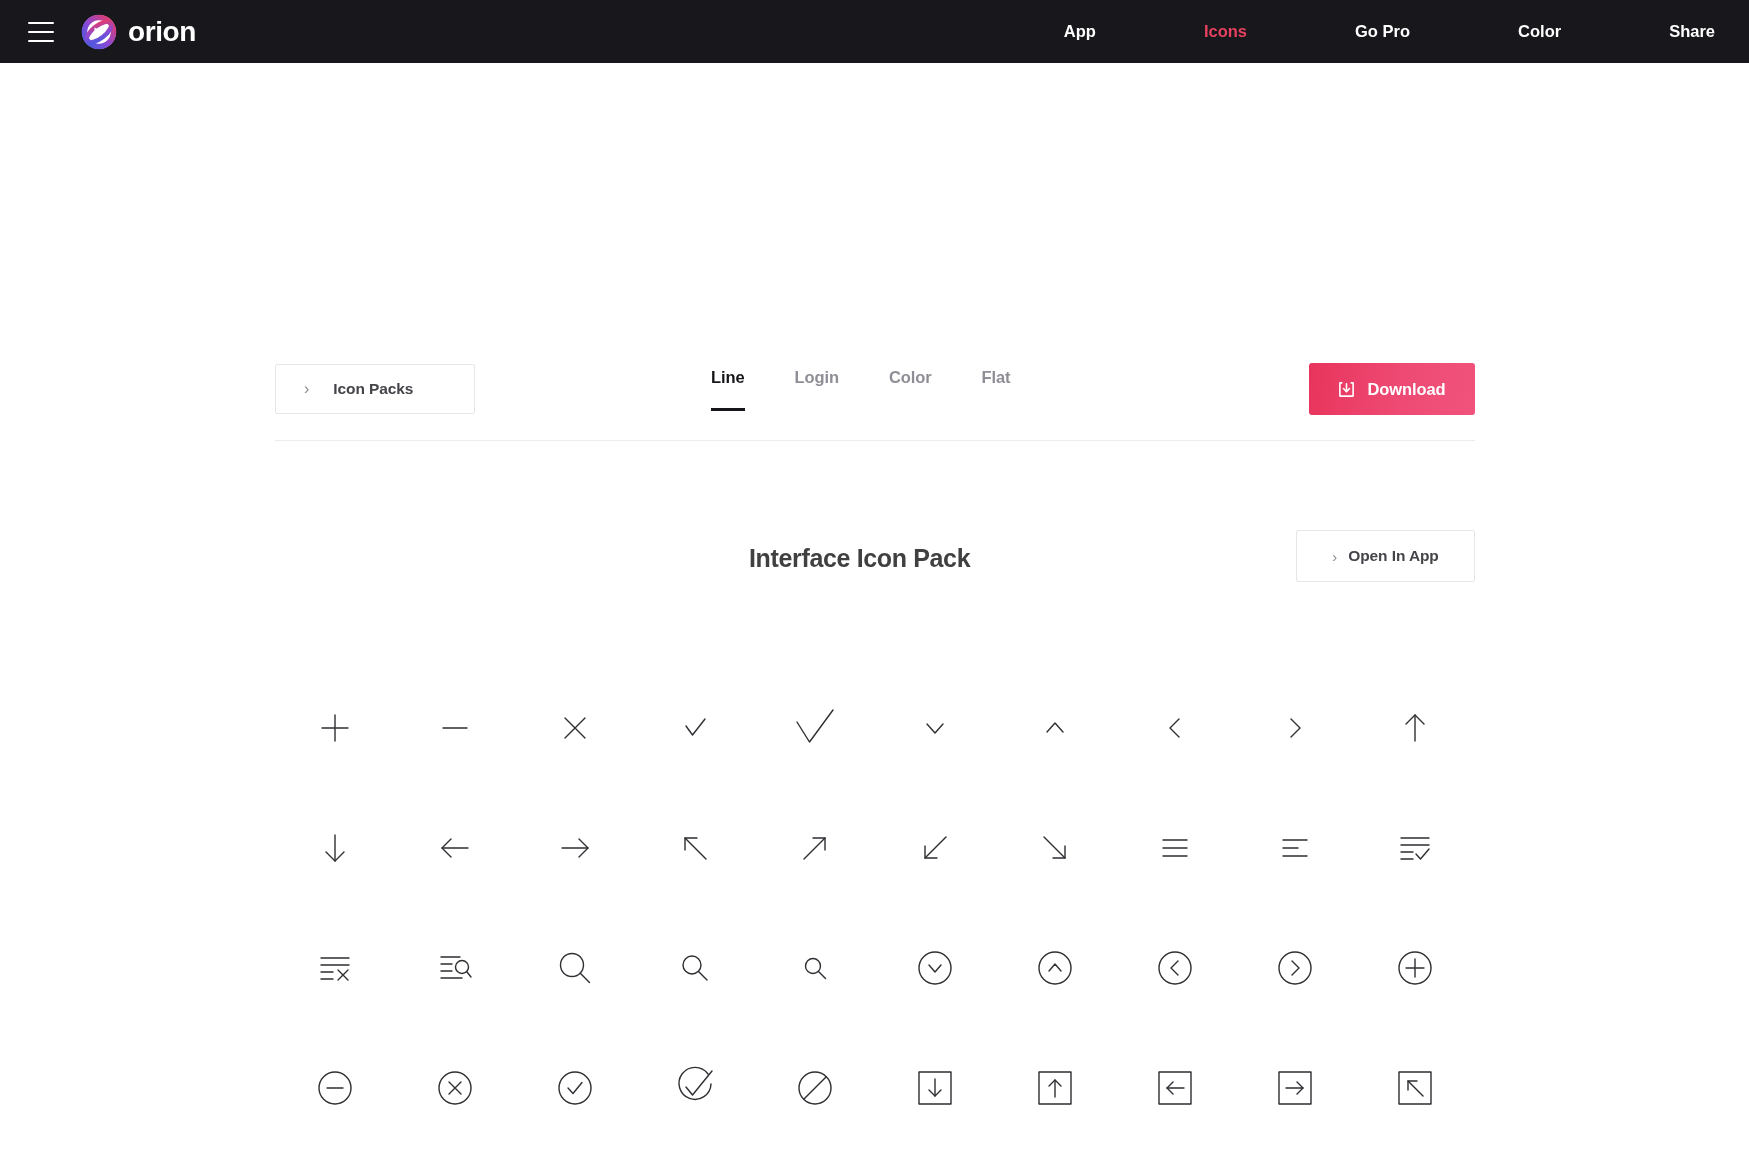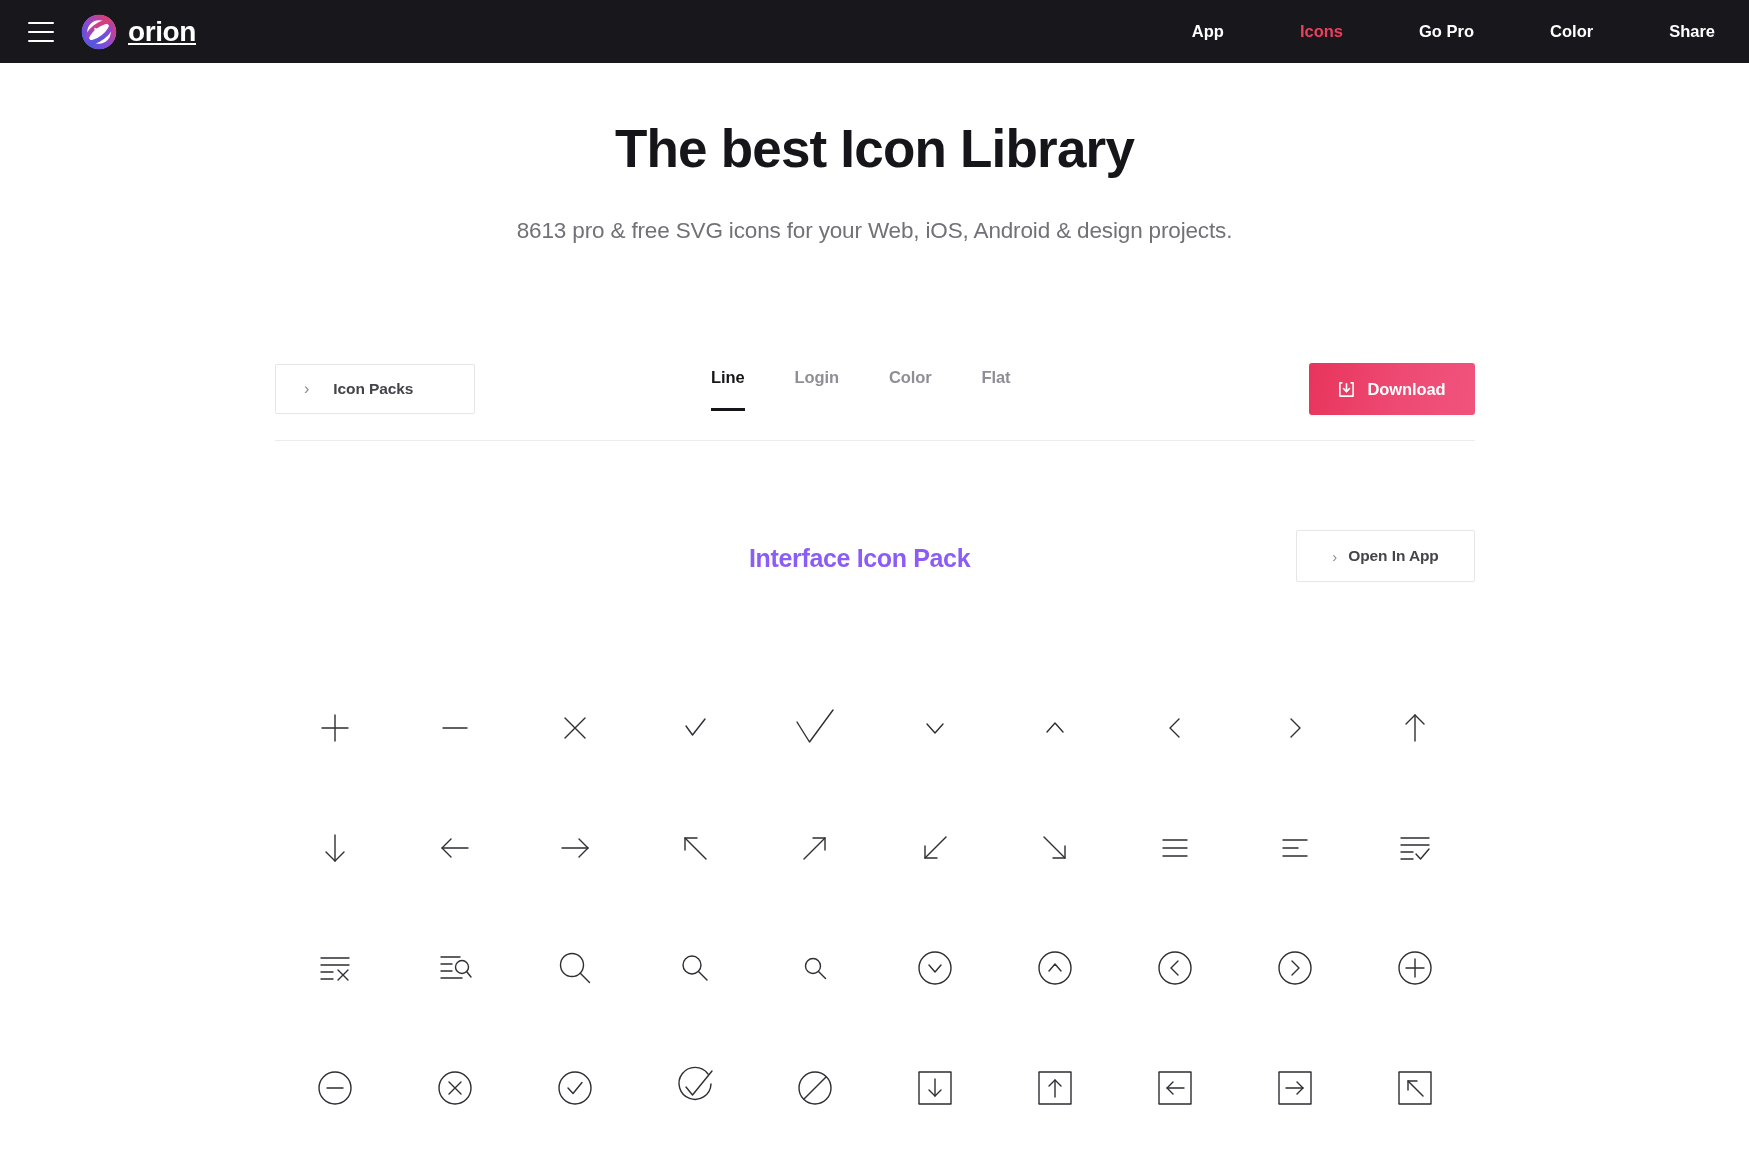--- a/index.html
+++ b/index.html
@@ -60,28 +60,28 @@
     width: 36px;
     height: 36px;
     flex: 0 0 36px;
   }
   .brand-text {
     color: #ffffff;
     font-size: 28px;
     font-weight: 700;
     letter-spacing: -0.4px;
     line-height: 1;
-    text-decoration: underline;
   }
 
   .nav {
     margin-left: auto;
     margin-right: 34px;
     display: flex;
     align-items: center;
+    gap: 32px;
   }
   .nav-item {
     color: #ffffff;
     font-size: 16.5px;
     font-weight: 700;
     text-decoration: none;
     padding: 6px 0;
     margin-left: 76px;
     cursor: pointer;
     white-space: nowrap;
@@ -218,21 +218,21 @@
     display: flex;
     align-items: center;
   }
   .pack-title {
     position: absolute;
     left: 474px;
     top: 50%;
     transform: translateY(-50%);
     font-size: 25px;
     font-weight: 700;
-    color: #8b5cf6;
+    color: #404040;
     letter-spacing: -0.35px;
     white-space: nowrap;
   }
   .open-in-app-btn {
     position: absolute;
     right: 0;
     top: 0;
     width: 179px;
     height: 52px;
     border: 1px solid #e6e6e8;
@@ -316,24 +316,20 @@
 
     <nav class="nav">
       <a class="nav-item" href="#">App</a>
       <a class="nav-item active" href="#">Icons</a>
       <a class="nav-item" href="#">Go Pro</a>
       <a class="nav-item" href="#">Color</a>
       <a class="nav-item" href="#">Share</a>
     </nav>
   </div>
 
-  <div class="hero">
-    <h1 class="hero-title">The best Icon Library</h1>
-    <p class="hero-sub">8613 pro &amp; free SVG icons for your Web, iOS, Android &amp; design projects.</p>
-  </div>
 
   <div class="toolbar">
 
     <div class="icon-packs-btn">
       <span class="chev">›</span>
       <span class="lbl">Icon Packs</span>
     </div>
 
     <div class="style-tabs">
       <div class="style-tab active">Line</div>

